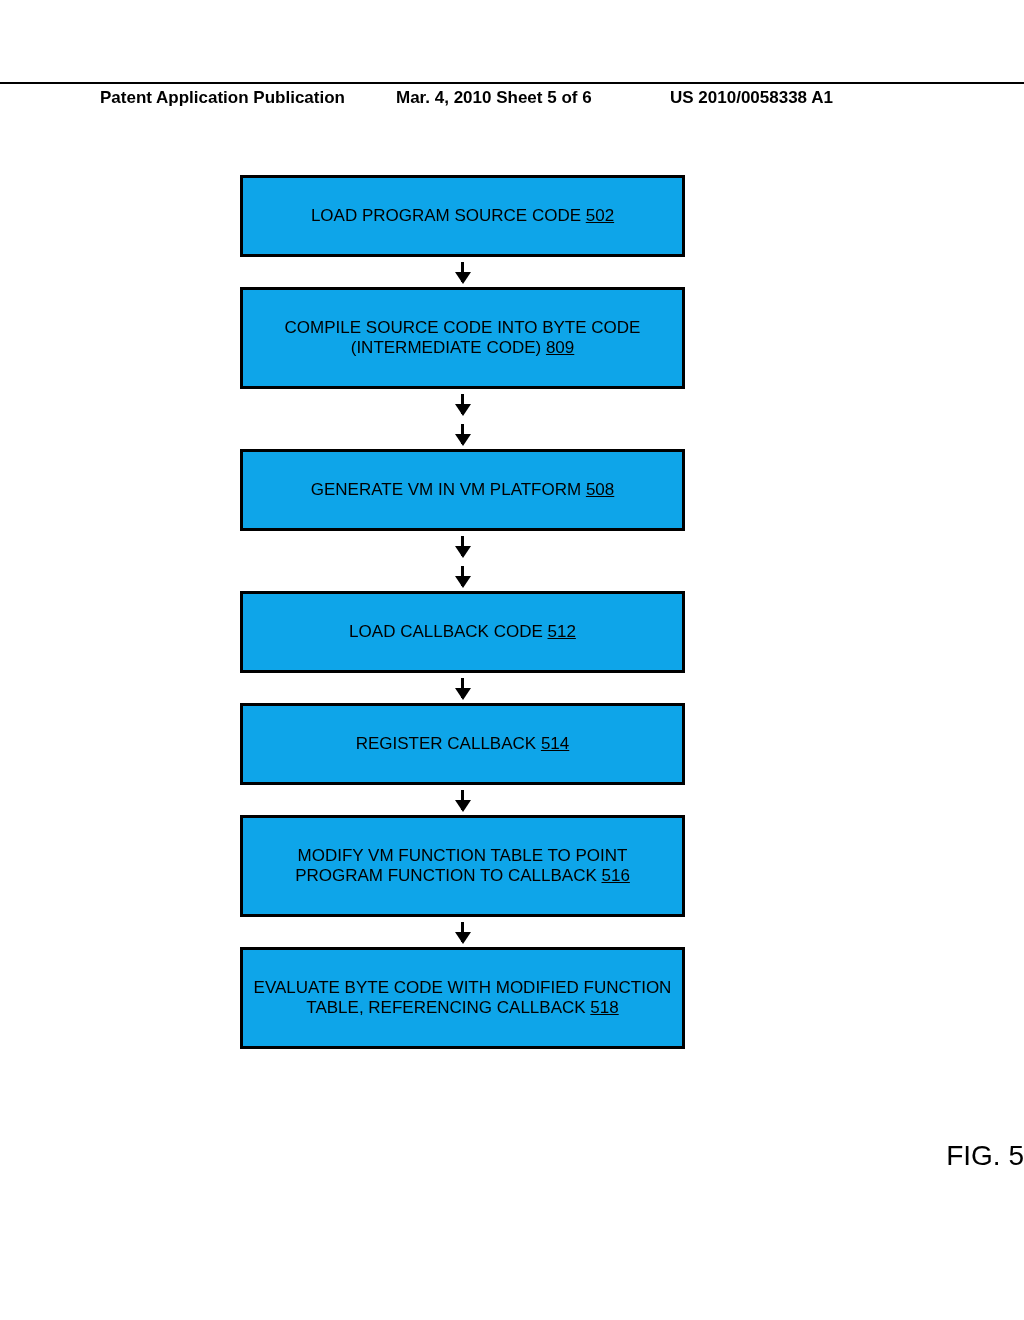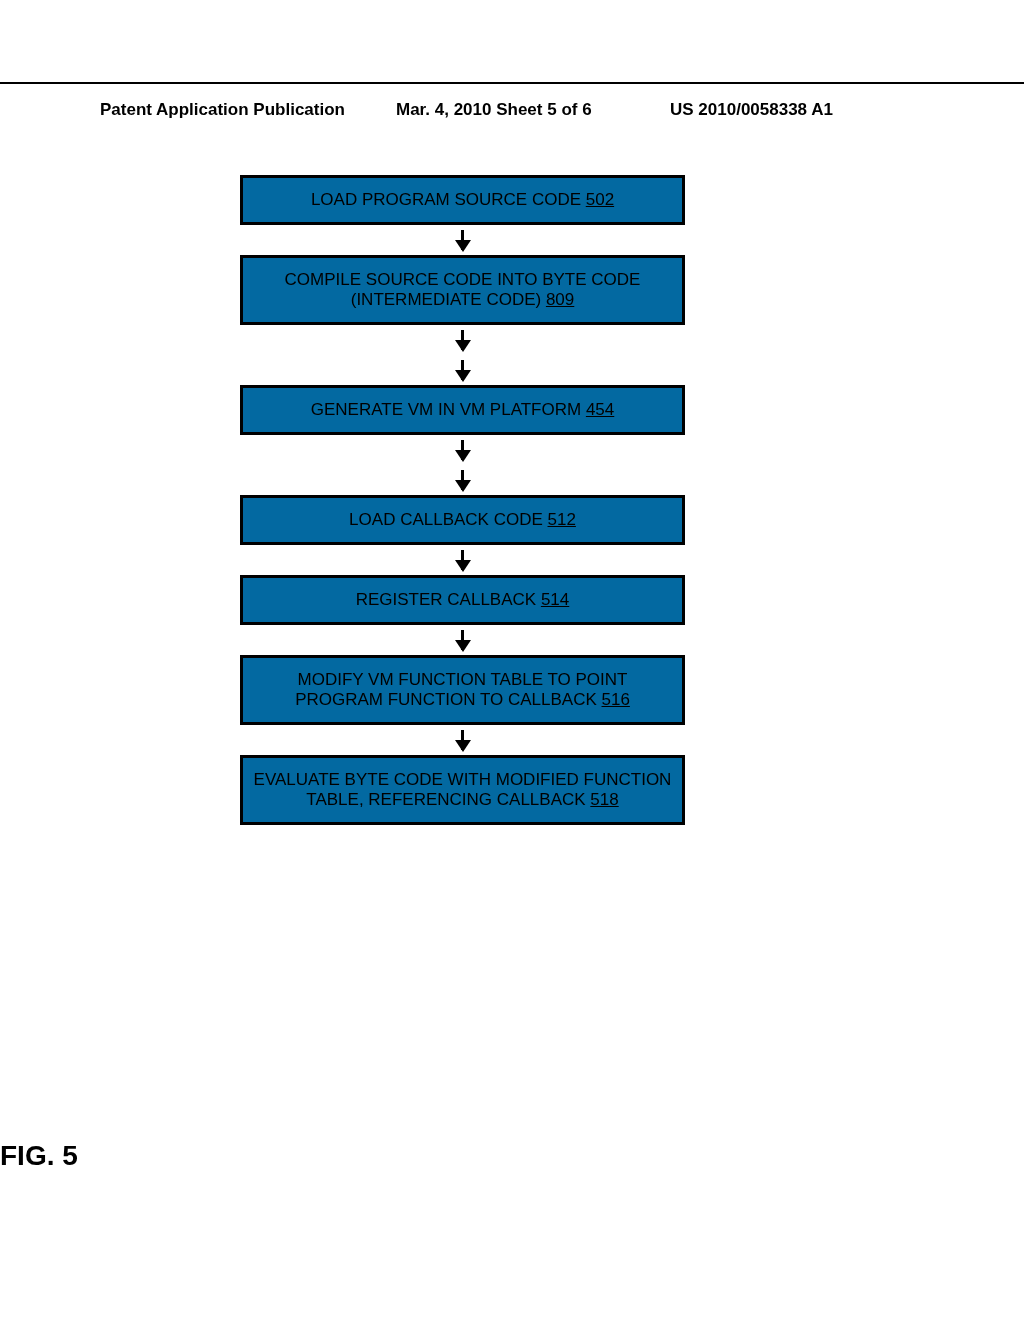--- a/index.html
+++ b/index.html
@@ -10,21 +10,21 @@
     width: 1024px;
     height: 1320px;
     position: relative;
   }
   .header {
     position: absolute;
     top: 82px;
     left: 0;
     right: 0;
     border-top: 2px solid #000;
-    padding-top: 16px;
+    padding-top: 4px;
     display: flex;
     font-size: 17px;
     font-weight: bold;
   }
   .header-left {
     position: absolute;
     left: 100px;
   }
   .header-center {
     position: absolute;
@@ -36,23 +36,23 @@
   }
   .flowchart {
     position: absolute;
     top: 175px;
     left: 240px;
     width: 445px;
   }
   .box {
     border: 3px solid #000;
     text-align: center;
-    padding: 12px 10px;
+    padding: 28px 10px;
     font-size: 17px;
-    background: #0369a1;
+    background: #0ea5e9;
     box-sizing: border-box;
     width: 445px;
   }
   .box-text {
     display: inline;
   }
   .box-ref {
     text-decoration: underline;
     display: inline;
   }
@@ -80,23 +80,23 @@
     height: 0;
     border-left: 8px solid transparent;
     border-right: 8px solid transparent;
     border-top: 12px solid #000;
   }
   .figure-label {
     position: absolute;
     top: 1140px;
     left: 0;
     width: 1024px;
-    text-align: left;
+    text-align: right;
     font-size: 28px;
-    font-weight: bold;
+    font-weight: normal;
   }
 </style>
 </head>
 <body>
 
 <div class="header">
   <span class="header-left">Patent Application Publication</span>
   <span class="header-center">Mar. 4, 2010  Sheet 5 of 6</span>
   <span class="header-right">US 2010/0058338 A1</span>
 </div>
@@ -115,21 +115,21 @@
   </div>
   <div class="arrow-container">
       <div class="arrow"></div>
     </div>
 
   <div class="arrow-container">
       <div class="arrow"></div>
     </div>
 
   <div class="box">
-    <span class="box-text">GENERATE VM IN VM PLATFORM </span><span class="box-ref">454</span>
+    <span class="box-text">GENERATE VM IN VM PLATFORM </span><span class="box-ref">508</span>
   </div>
   <div class="arrow-container">
       <div class="arrow"></div>
     </div>
 
   <div class="arrow-container">
       <div class="arrow"></div>
     </div>
 
   <div class="box">

